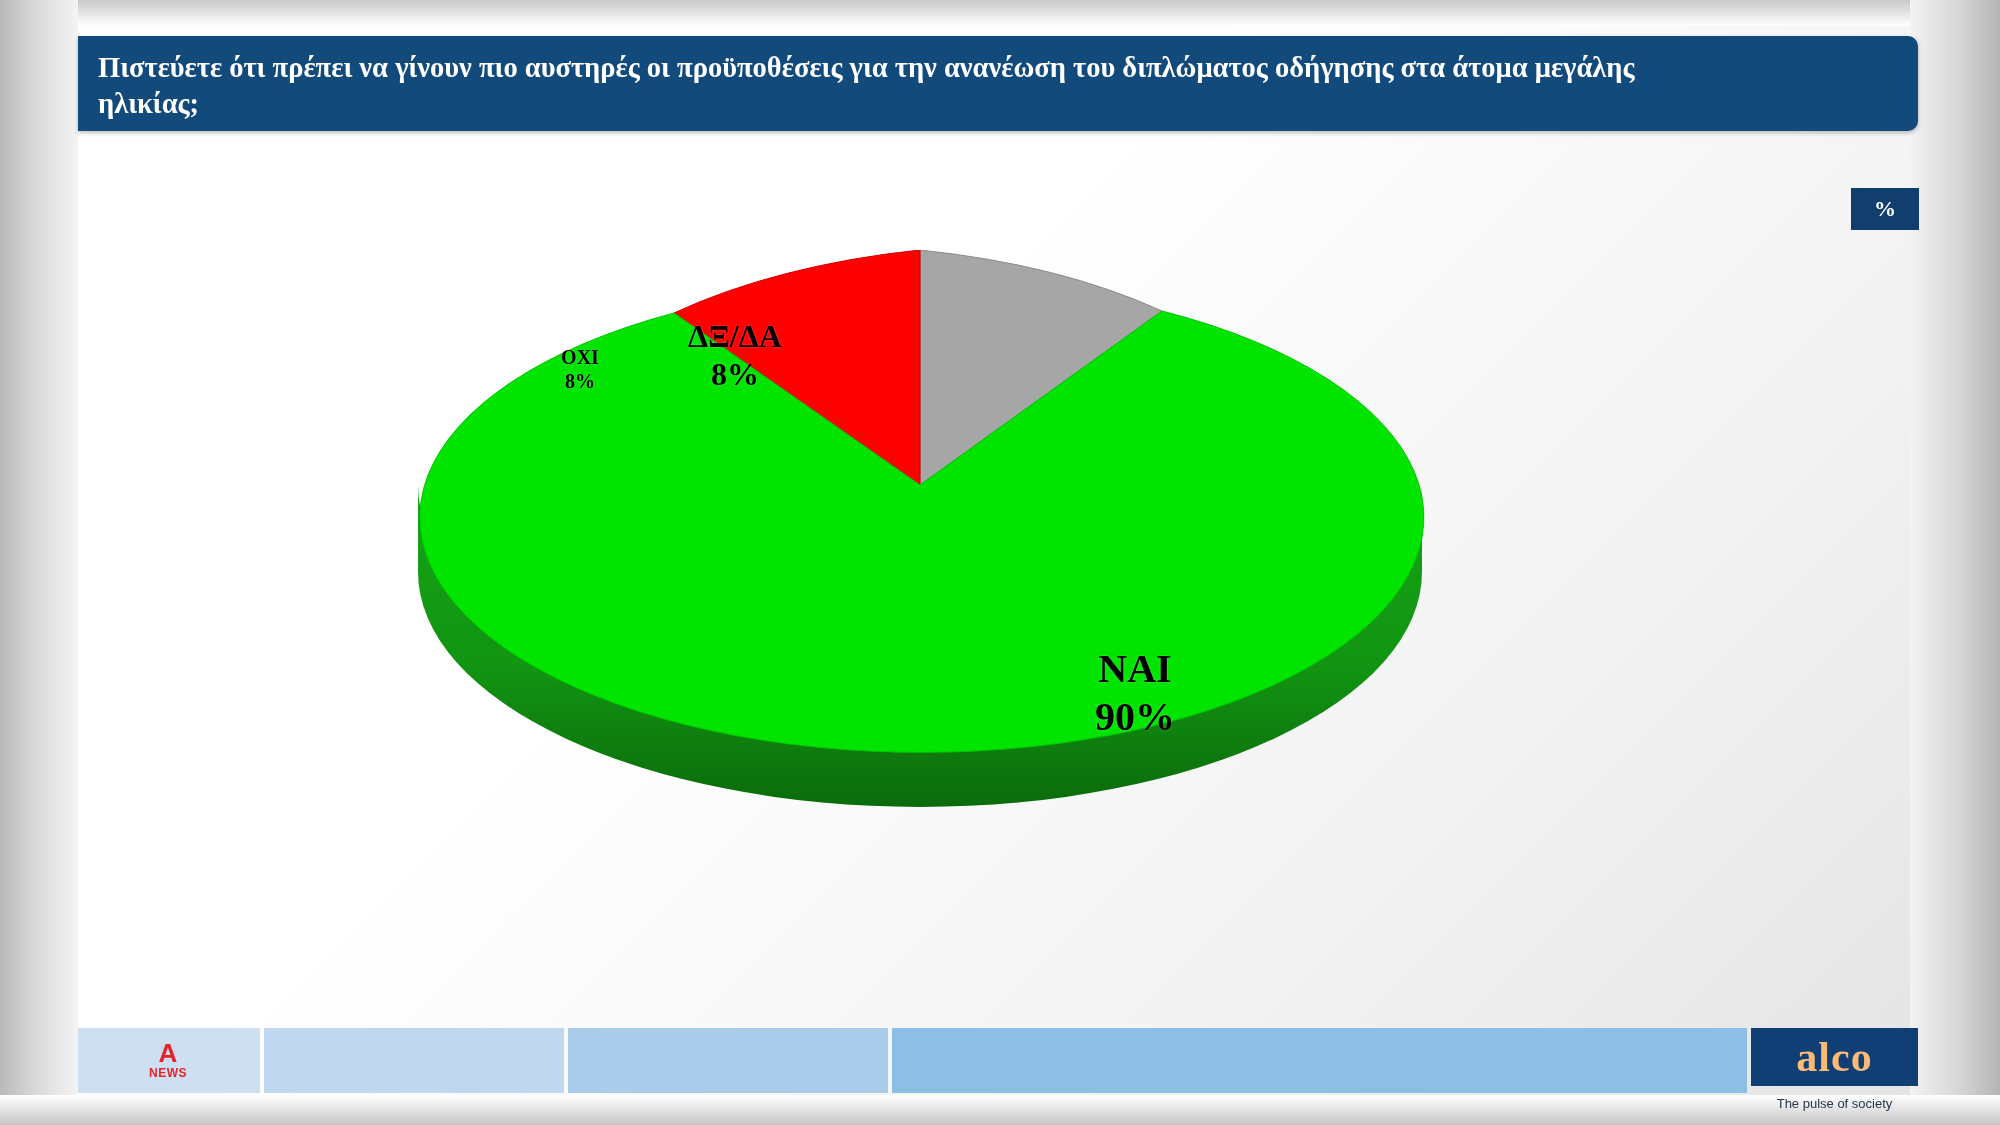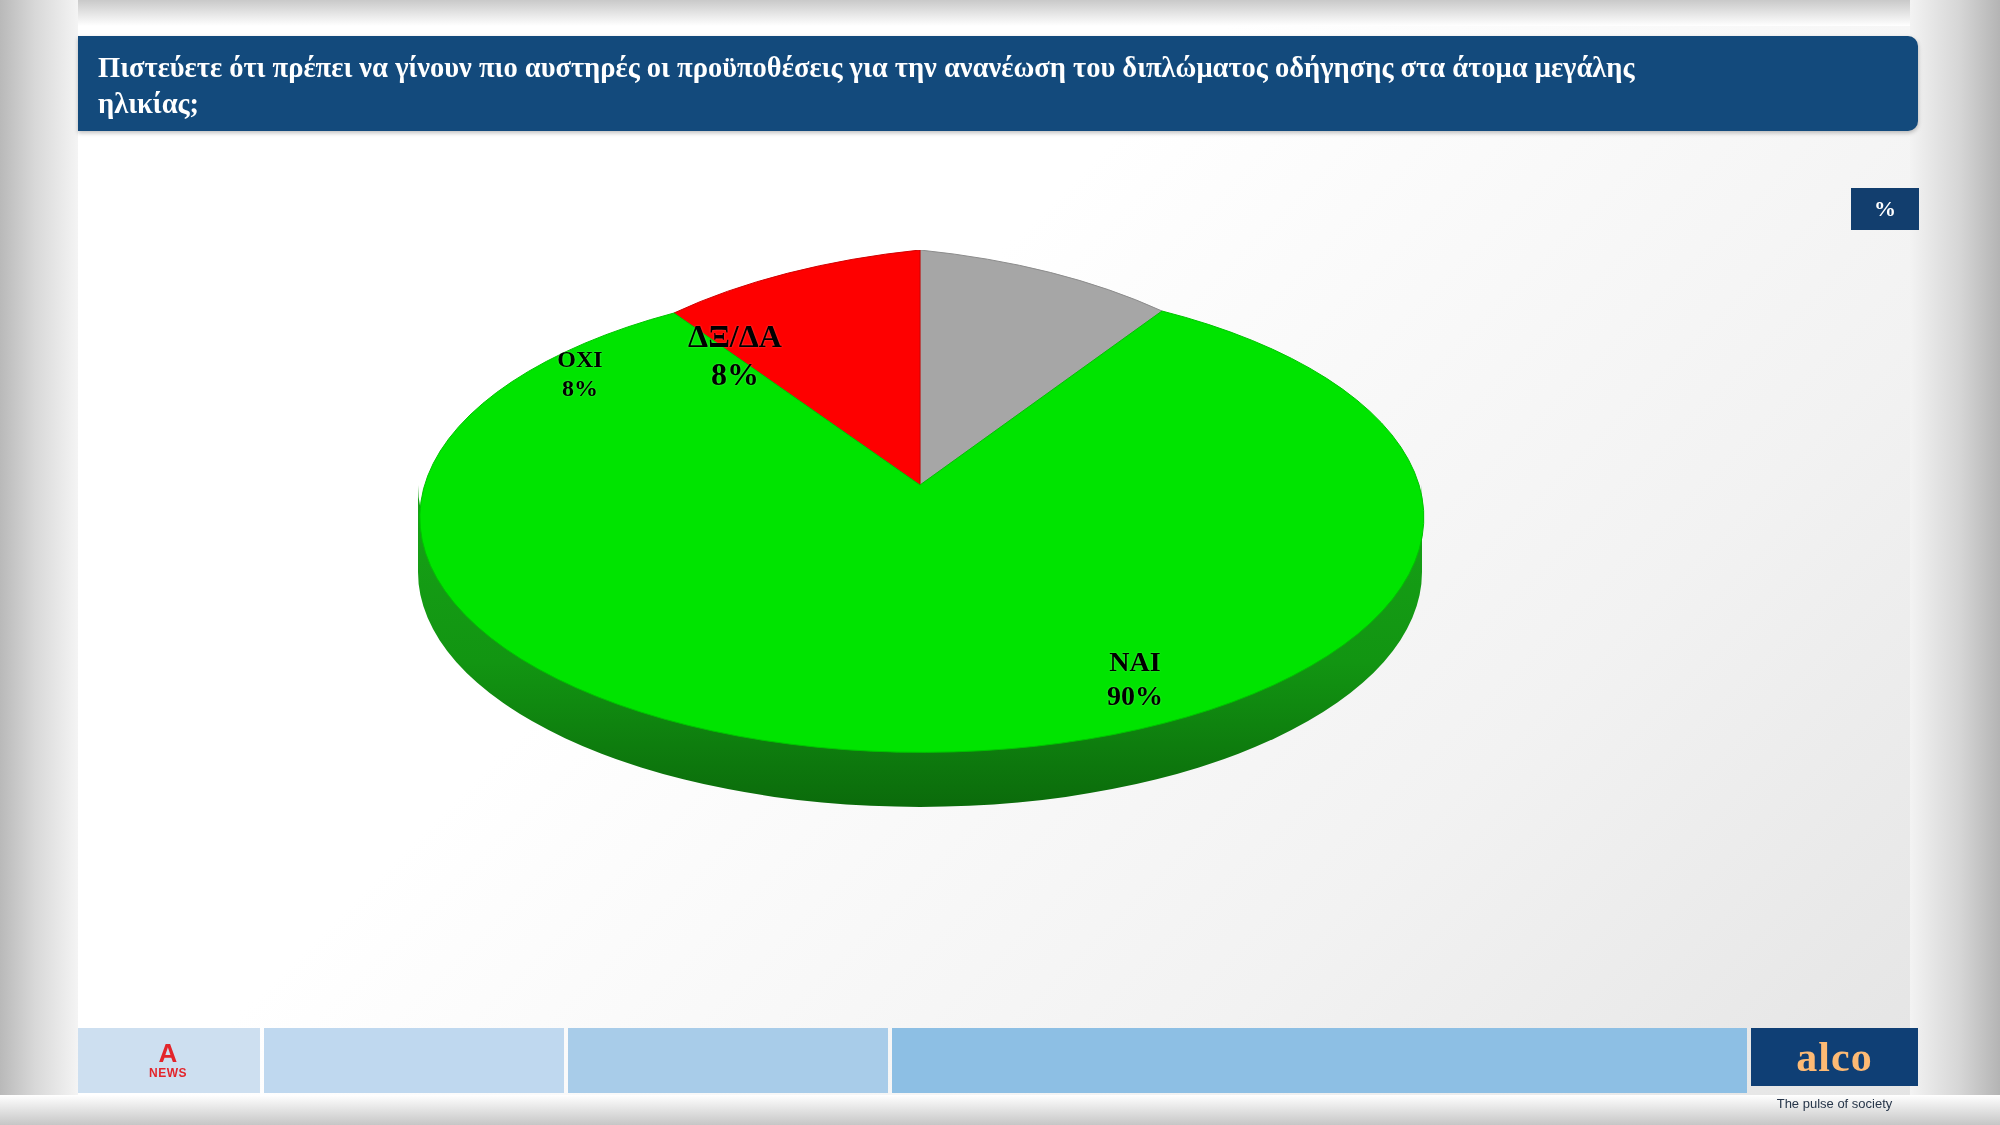--- a/index.html
+++ b/index.html
@@ -57,22 +57,22 @@
     position:absolute;left:400px;top:250px;width:1200px;height:700px;
   }
   .pie-wrap{position:absolute;left:0;top:0;width:1120px;height:700px;}
   .pie-svg{position:absolute;left:0;top:0;}
 
   .slice-label{
     position:absolute;text-align:center;color:#000000;font-weight:bold;
     font-family:"Liberation Serif", serif;line-height:1.2;
     text-shadow:0 0 2px rgba(255,255,255,.35);
   }
-  .lbl-nai{left:640px;top:395px;width:190px;font-size:28px;}
-  .lbl-oxi{left:105px;top:95px;width:150px;font-size:24px;}
+  .lbl-nai{left:640px;top:395px;width:190px;font-size:40px;}
+  .lbl-oxi{left:105px;top:95px;width:150px;font-size:20px;}
   .lbl-dd{left:240px;top:55px;width:190px;font-size:32px;margin-top:12px;}
 
   
   .bottom-row{
     position:absolute;left:78px;bottom:32px;width:1840px;height:65px;
   }
   .bb{position:absolute;top:0;height:65px;}
   .bb1{left:0;width:182px;background:#cddff0;}
   .bb2{left:186px;width:300px;background:#bfd8ef;}
   .bb3{left:490px;width:320px;background:#a8cce9;}

